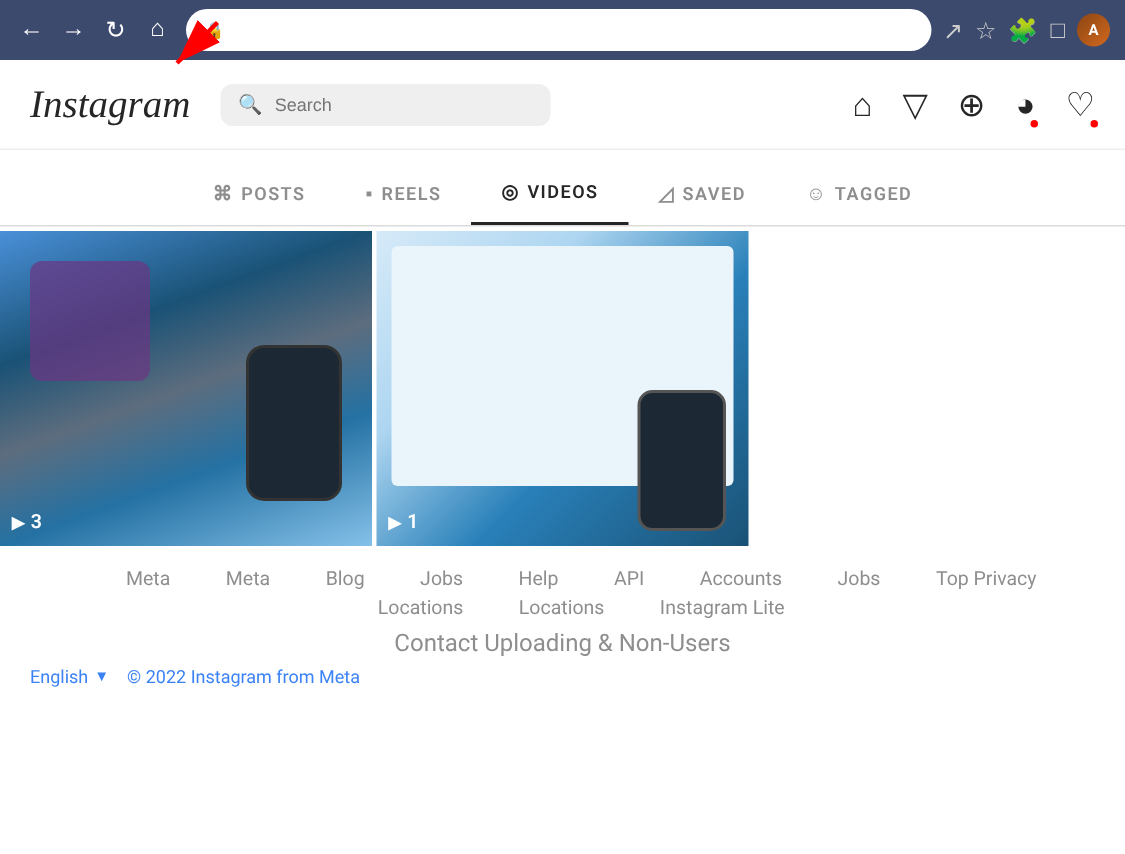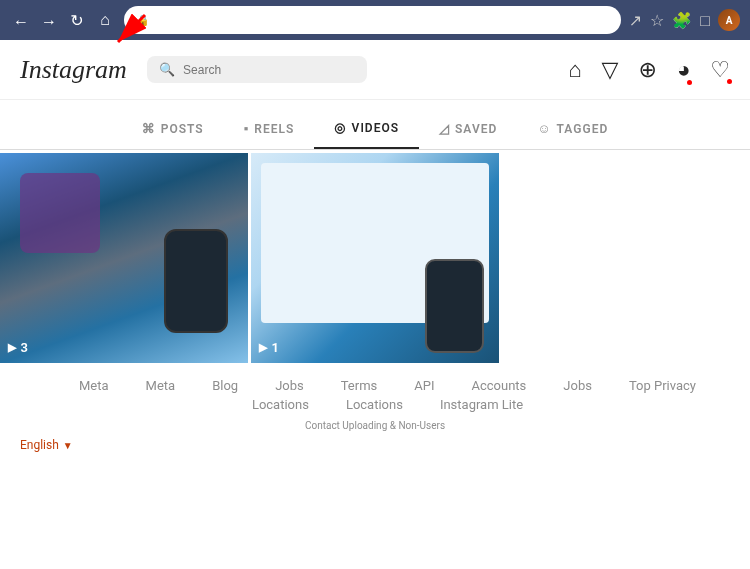--- a/index.html
+++ b/index.html
@@ -249,21 +249,21 @@
       font-size: 13px;
       cursor: pointer;
       margin-left: 25px;
     }
     .footer-bottom {
       display: flex;
       justify-content: flex-start;
       align-items: center;
       gap: 12px;
       font-size: 12px;
-      color: #c2410c;
+      color: #3b82f6;
     }
     .lang-selector {
       display: flex;
       align-items: center;
       gap: 4px;
       cursor: pointer;
     }
     .lang-selector .chevron { font-size: 10px; }
 
     
@@ -378,34 +378,35 @@
         </div>
       </div>
     </div>
 
     <div class="footer">
       <div class="footer-links">
         <a>Meta</a>
         <a>Meta</a>
         <a>Blog</a>
         <a>Jobs</a>
-        <a>Terms</a>
+        <a>Help</a>
         <a>API</a>
         <a>Accounts</a>
         <a>Jobs</a>
         <a>Top Privacy</a>
         <a>Locations</a>
         <a>Locations</a>
         <a>Instagram Lite</a>
       </div>
       <div style="margin-bottom:6px;">
-        <a style="color:#8e8e8e;text-decoration:none;font-size:10px;text-align:right;">Contact Uploading &amp; Non-Users</a>
+        <a style="color:#8e8e8e;text-decoration:none;font-size:16px;text-align:right;">Contact Uploading &amp; Non-Users</a>
       </div>
       <div class="footer-bottom">
         <div class="lang-selector">
           <span>English</span>
           <span class="chevron">▼</span>
         </div>
+        <span>© 2022 Instagram from Meta</span>
       </div>
     </div>
 
   </div>
 </div>
 
 </body></html>

